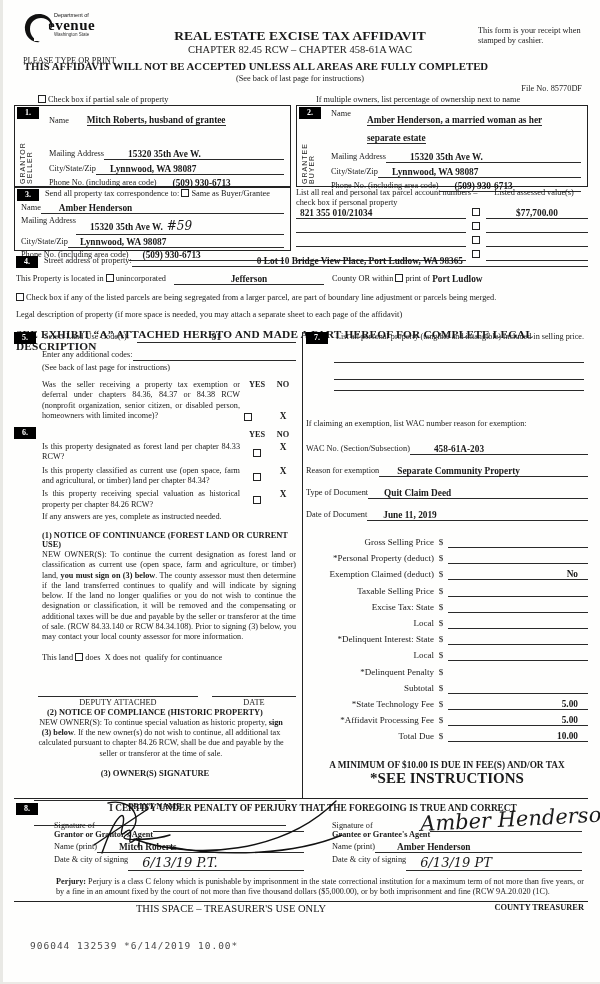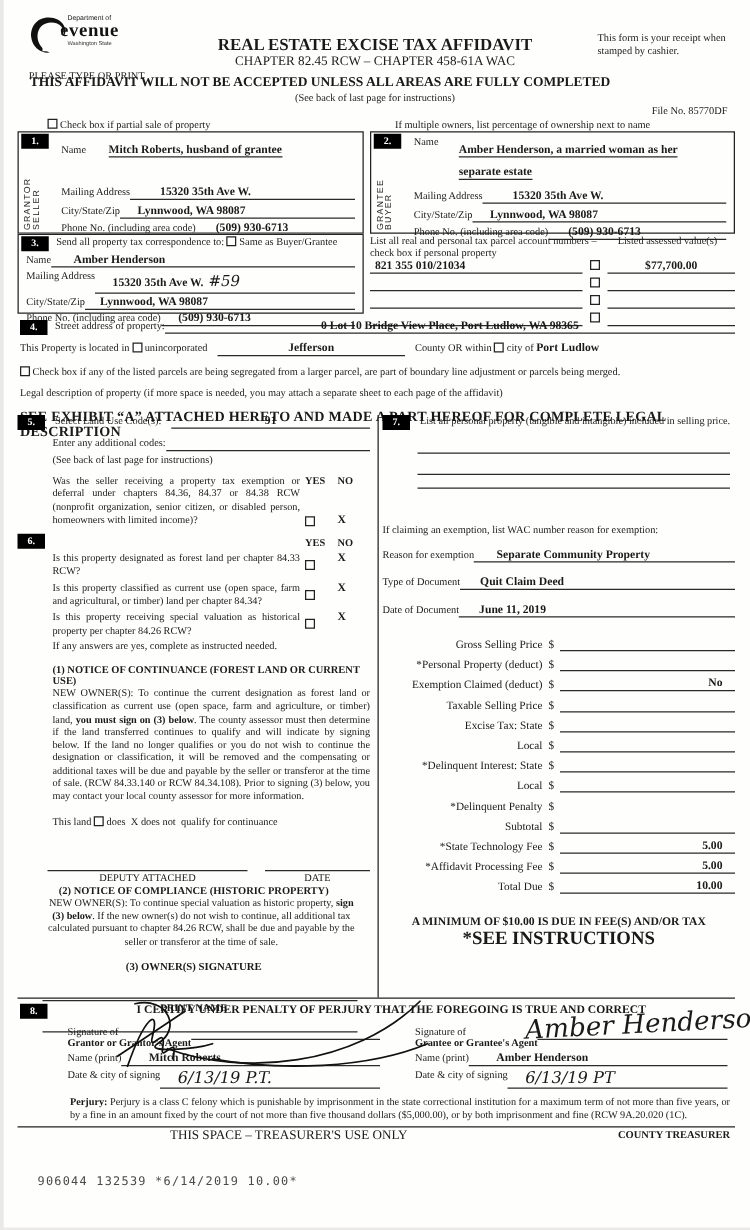--- a/index.html
+++ b/index.html
@@ -23,21 +23,21 @@
     background:#fff; vertical-align:-1px;
   }
   .frow { display:flex; align-items:flex-start; }
   .fillline { flex:1; border-bottom:1px solid #2a2a2a; min-height:11px; }
   .inlineu { border-bottom:1px solid #2a2a2a; }
   .vert {
     writing-mode: vertical-rl; transform: rotate(180deg);
     font-size:7px; letter-spacing:1px; color:#222; font-family:"Liberation Sans",sans-serif;
   }
   .box { border:1.2px solid #222; background:#fefefd; }
-  .yn { width:26px; flex:0 0 26px; }
+  .yn { width:26px; text-align:center; flex:0 0 26px; }
   .qtext { flex:1; padding-right:4px; }
   .para { font-size:8.2px; line-height:10.3px; text-align:justify; }
   .hand { font-family:"DejaVu Serif", serif; font-style:italic; }
   .feerow { display:flex; align-items:flex-start; margin-bottom:5.2px; }
   .feelabel { width:128px; text-align:right; font-size:9px; flex:0 0 128px; }
   .feedollar { width:14px; text-align:center; font-size:9px; flex:0 0 14px; }
   .feeline { flex:1; border-bottom:1px solid #2a2a2a; text-align:right;
              font-weight:bold; font-size:9.3px; padding-right:10px; min-height:11px; }
   .stamp { font-family:"DejaVu Sans Mono", monospace; font-size:9.5px; color:#4a4a4a; letter-spacing:1px; }
   .hline { border-bottom:1px solid #2a2a2a; }
@@ -201,21 +201,21 @@
       <span class="lbl" style="margin-left:6px;">Street address of property:</span>
       <span class="fillline val ctr">0 Lot 10 Bridge View Place, Port Ludlow, WA  98365</span>
     </div>
     <div class="lbl" style="margin-top:6px; display:flex; ">
       <span>This Property is located in</span>&nbsp;
       <span class="cb"></span>&nbsp;
       <span>unincorporated</span>
       <span class="fillline val ctr" style="flex:0 0 150px; margin:0 8px;">Jefferson</span>
       <span>County OR  within</span>&nbsp;
       <span class="cb"></span>&nbsp;
-      <span>city of</span>&nbsp;
+      <span>print of</span>&nbsp;
       <span class="val">Port Ludlow</span>
     </div>
     <div class="lbl" style="margin-top:8px;">
       <span class="cb"></span>
       <span>Check box if any of the listed parcels are being segregated from a larger parcel, are part of boundary line adjustment or parcels being merged.</span>
     </div>
     <div class="lbl" style="margin-top:8px;">Legal description of property (if more space is needed, you may attach a separate sheet to each page of the affidavit)</div>
     <div class="b" style="margin-top:9px; font-size:11.3px; letter-spacing:0.2px;">SEE EXHIBIT “A” ATTACHED HERETO AND MADE A PART HEREOF FOR COMPLETE LEGAL DESCRIPTION</div>
   </div>
 
@@ -310,20 +310,24 @@
       <div style="display:flex; align-items:flex-start;">
         <span class="numbox">7.</span>
         <span class="para" style="margin-left:8px; flex:1;">List all personal property (tangible and intangible) included in selling price.</span>
       </div>
       <div class="hline" style="margin:18px 4px 0 28px;"></div>
       <div class="hline" style="margin:16px 4px 0 28px;"></div>
       <div class="hline" style="margin:10px 4px 0 28px;"></div>
 
       <div class="lbl" style="margin-top:28px;">If claiming an exemption, list WAC number reason for exemption:</div>
 
+      <div class="frow" style="margin-top:16px;">
+        <span class="lbl">WAC No. (Section/Subsection)</span>
+        <span class="fillline val" style="padding-left:24px;">458-61A-203</span>
+      </div>
       <div class="frow" style="margin-top:11px;">
         <span class="lbl">Reason for exemption</span>
         <span class="fillline val" style="padding-left:18px;">Separate Community Property</span>
       </div>
       <div class="frow" style="margin-top:11px;">
         <span class="lbl">Type of Document</span>
         <span class="fillline val" style="padding-left:16px;">Quit Claim Deed</span>
       </div>
       <div class="frow" style="margin-top:11px;">
         <span class="lbl">Date of Document</span>

